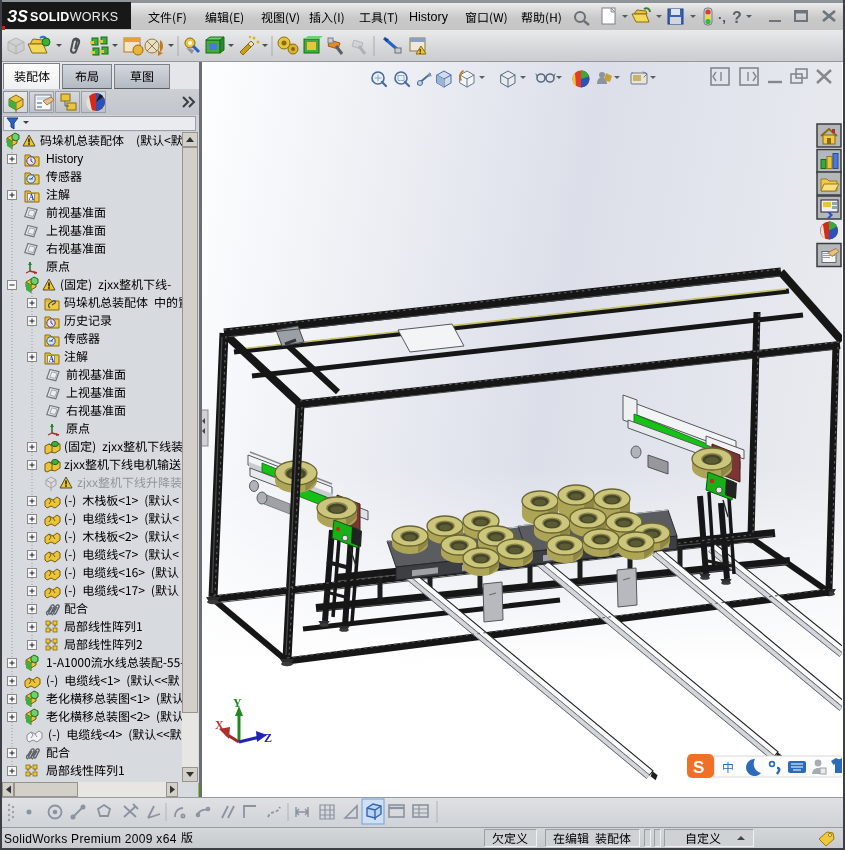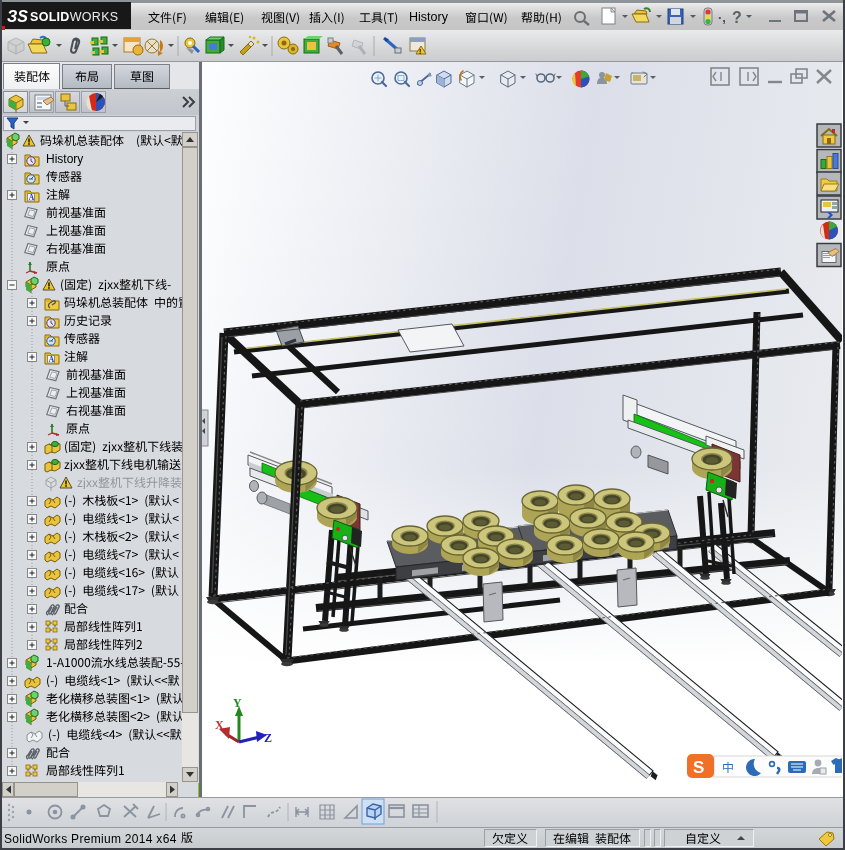--- a/index.html
+++ b/index.html
@@ -1473,21 +1473,21 @@
       </g>
 <g stroke="#8a93a0" stroke-width="1.6" fill="none">
 <rect x="389" y="8" width="15" height="12"></rect>
         <path d="M389 11h15" stroke-width="2.2"></path>
 <rect x="413" y="8" width="15" height="12"></rect>
         <path d="M413 12h15M413 16h15M419 8v12" stroke-width="1.2"></path>
 </g>
 <line x1="437" y1="4" x2="437" y2="26" stroke="#b0b4b8"></line>
 </svg>
     <div class="abs" style="left:0;top:827px;width:845px;height:23px;background:linear-gradient(#d4d7da,#c6cacd);border-top:1px solid #989ca1"></div>
-    <div class="lt" style="left:4px;top:832px;font-size:12px;letter-spacing:0.3px">SolidWorks Premium 2014 x64</div>
+    <div class="lt" style="left:4px;top:832px;font-size:12px;letter-spacing:0.3px">SolidWorks Premium 2009 x64</div>
     <svg style="position:absolute;left:181px;top:828px" width="12" height="16" viewBox="0 0 12 16">
       <g fill="#000" transform="translate(0,14)">
         <use href="#u7248" x="0.0"></use>
       </g>
     </svg>
     <div class="abs" style="left:484px;top:829px;width:53px;height:18px;border:1px solid #9aa0a6;border-right-color:#eef0f2;border-bottom-color:#eef0f2;background:#ced2d5"></div>
     <div class="abs" style="left:545px;top:829px;width:95px;height:18px;border:1px solid #9aa0a6;border-right-color:#eef0f2;border-bottom-color:#eef0f2;background:#ced2d5"></div>
     <div class="abs" style="left:644px;top:829px;width:7px;height:18px;border:1px solid #9aa0a6;border-right-color:#eef0f2;border-bottom-color:#eef0f2;background:#ced2d5"></div>
     <div class="abs" style="left:654px;top:829px;width:7px;height:18px;border:1px solid #9aa0a6;border-right-color:#eef0f2;border-bottom-color:#eef0f2;background:#ced2d5"></div>
     <div class="abs" style="left:664px;top:829px;width:90px;height:18px;border:1px solid #9aa0a6;border-right-color:#eef0f2;border-bottom-color:#eef0f2;background:#ced2d5"></div>

